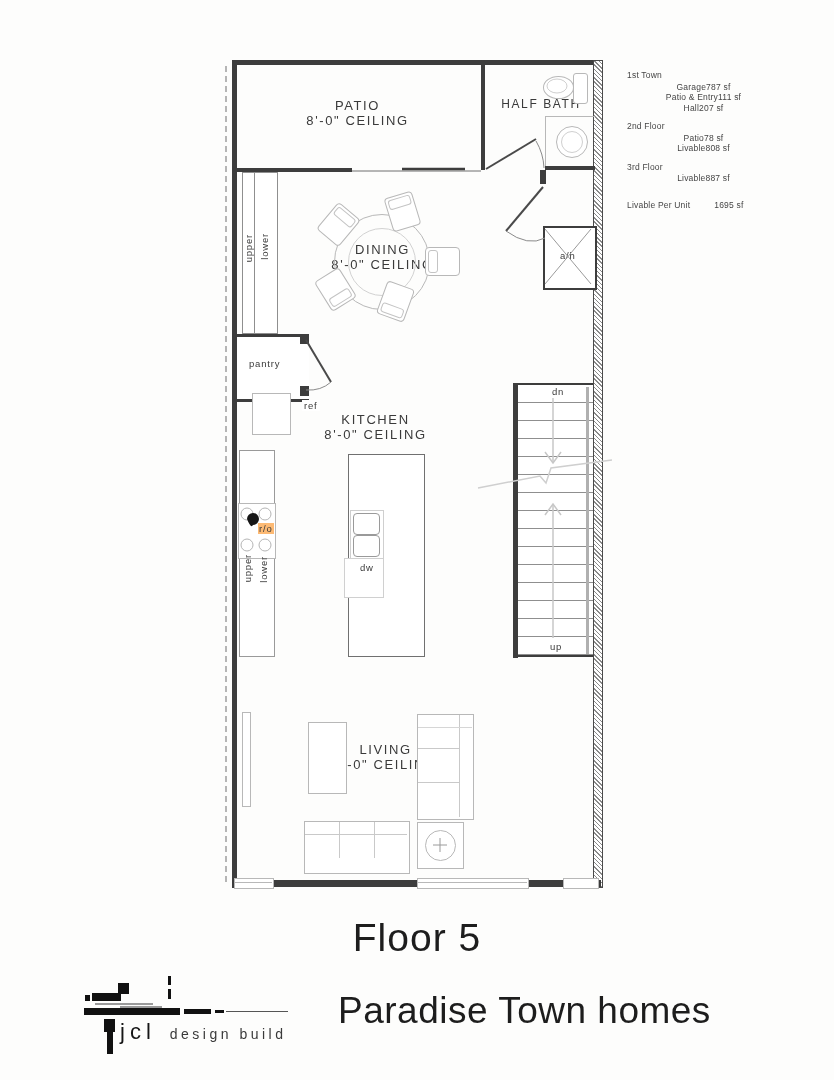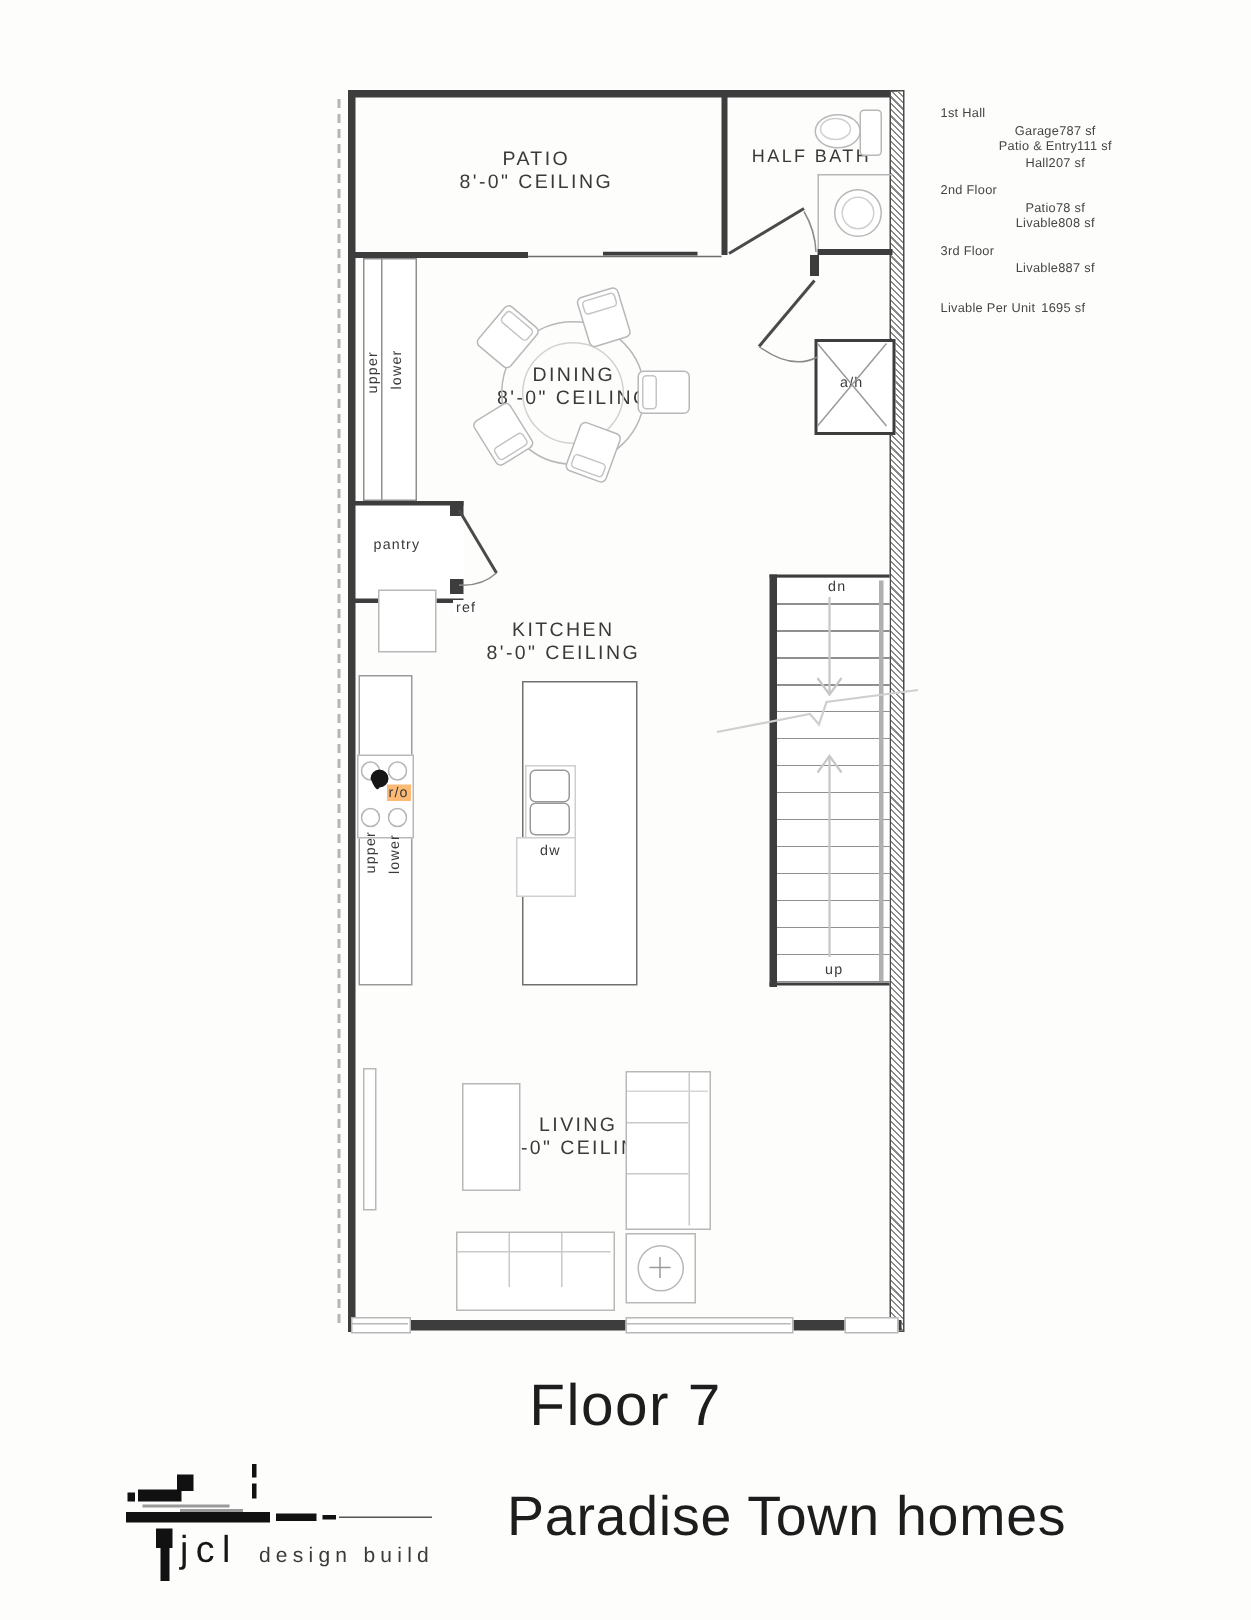--- a/index.html
+++ b/index.html
@@ -18,30 +18,30 @@
           writing-mode:vertical-rl;transform:rotate(180deg);}
   .treads{position:absolute;background:repeating-linear-gradient(to bottom,#ffffff 0 17px,#8f8f8f 17px 18px);}
   .chair{position:absolute;width:27px;height:33px;border:1px solid #b8b8b8;border-radius:4px;background:#fff;}
   .chair .back{position:absolute;left:2px;right:2px;top:2px;height:8px;border:1px solid #c4c4c4;border-radius:3px;}
   
   #areaTable{position:absolute;left:627px;top:70px;width:131px;font-size:8.5px;
              color:#454545;letter-spacing:.2px;line-height:10.5px;}
   .at-section{margin-bottom:8px;}
   .at-title{margin-bottom:1px;}
   .at-row{display:flex;justify-content:center;padding-left:22px;}
-  .at-total{display:flex;gap:4px;margin-top:16px;}
+  .at-total{display:flex;gap:24px;margin-top:16px;}
   
   #floorTitle{position:absolute;left:0;width:834px;top:916px;text-align:center;
               font-size:39px;font-weight:300;letter-spacing:1px;color:#1d1d1d;}
   #projectTitle{position:absolute;left:338px;top:990px;font-size:37px;font-weight:300;
                 letter-spacing:.5px;color:#1d1d1d;white-space:nowrap;}
   
   .logo-part{position:absolute;background:#111;}
   #logoText{position:absolute;left:120px;top:1019px;display:flex;align-items:baseline;gap:14px;}
-  #logoText .jcl{font-size:25px;letter-spacing:5px;color:#161616;}
+  #logoText .jcl{font-size:22px;letter-spacing:5px;color:#161616;}
   #logoText .tag{font-size:14px;letter-spacing:3.5px;color:#3a3a3a;}
   svg{position:absolute;left:0;top:0;pointer-events:none;}
 </style>
 </head>
 <body>
 
 <div id="canvas">
 
   <div class="abs" style="left:225px;top:66px;width:0;height:816px;border-left:2px dashed #b5b5b5;"></div>
 
@@ -189,21 +189,21 @@
     <path d="M247,519 a6,6 0 1 1 6,6 q-2,4 -6,-6" fill="#161616"></path>
 
     <line x1="433" y1="845" x2="447" y2="845" stroke="#9a9a9a" stroke-width="1"></line>
     <line x1="440" y1="838" x2="440" y2="852" stroke="#9a9a9a" stroke-width="1"></line>
 
     <ellipse cx="557" cy="86" rx="10" ry="7" fill="none" stroke="#cfcfcf" stroke-width="1"></ellipse>
   </svg>
 
   <div id="areaTable">
     <div class="at-section">
-      <div class="at-title">1st Hall</div>
+      <div class="at-title">1st Town</div>
       <div class="at-row">
         <span>Garage</span>
         <span>787 sf</span>
       </div>
       <div class="at-row">
         <span>Patio &amp; Entry</span>
         <span>111 sf</span>
       </div>
       <div class="at-row">
         <span>Hall</span>
@@ -227,21 +227,21 @@
         <span>Livable</span>
         <span>887 sf</span>
       </div>
     </div>
     <div class="at-total">
       <span>Livable Per Unit</span>
       <span>1695 sf</span>
     </div>
   </div>
 
-  <div id="floorTitle">Floor 7</div>
+  <div id="floorTitle">Floor 5</div>
   <div id="projectTitle">Paradise Town homes</div>
 
   <div>
     <div class="logo-part" style="left:118px;top:983px;width:11px;height:11px;"></div>
     <div class="logo-part" style="left:92px;top:993px;width:29px;height:8px;"></div>
     <div class="logo-part" style="left:85px;top:995px;width:5px;height:6px;"></div>
     <div class="abs" style="left:95px;top:1003px;width:58px;height:2px;background:#9a9a9a;"></div>
     <div class="abs" style="left:120px;top:1006px;width:42px;height:2px;background:#9a9a9a;"></div>
     <div class="logo-part" style="left:168px;top:976px;width:3px;height:9px;"></div>
     <div class="logo-part" style="left:168px;top:989px;width:3px;height:10px;"></div>

